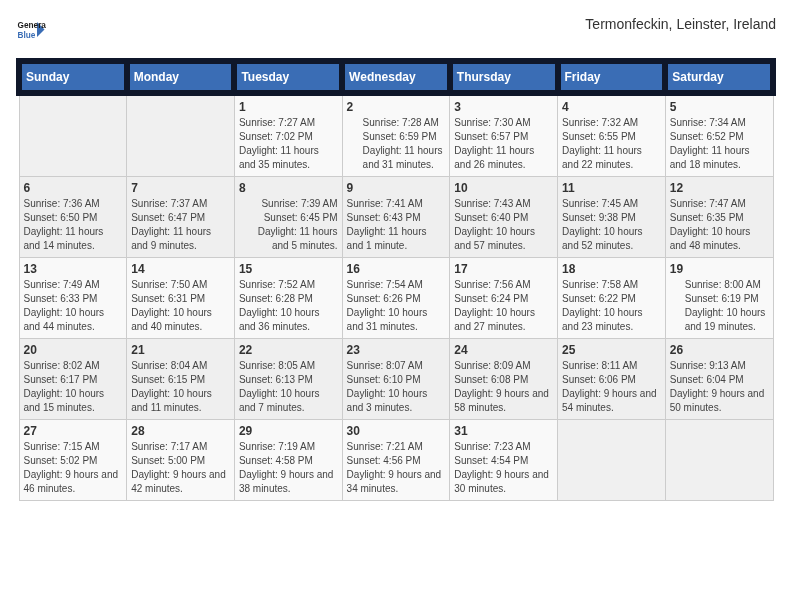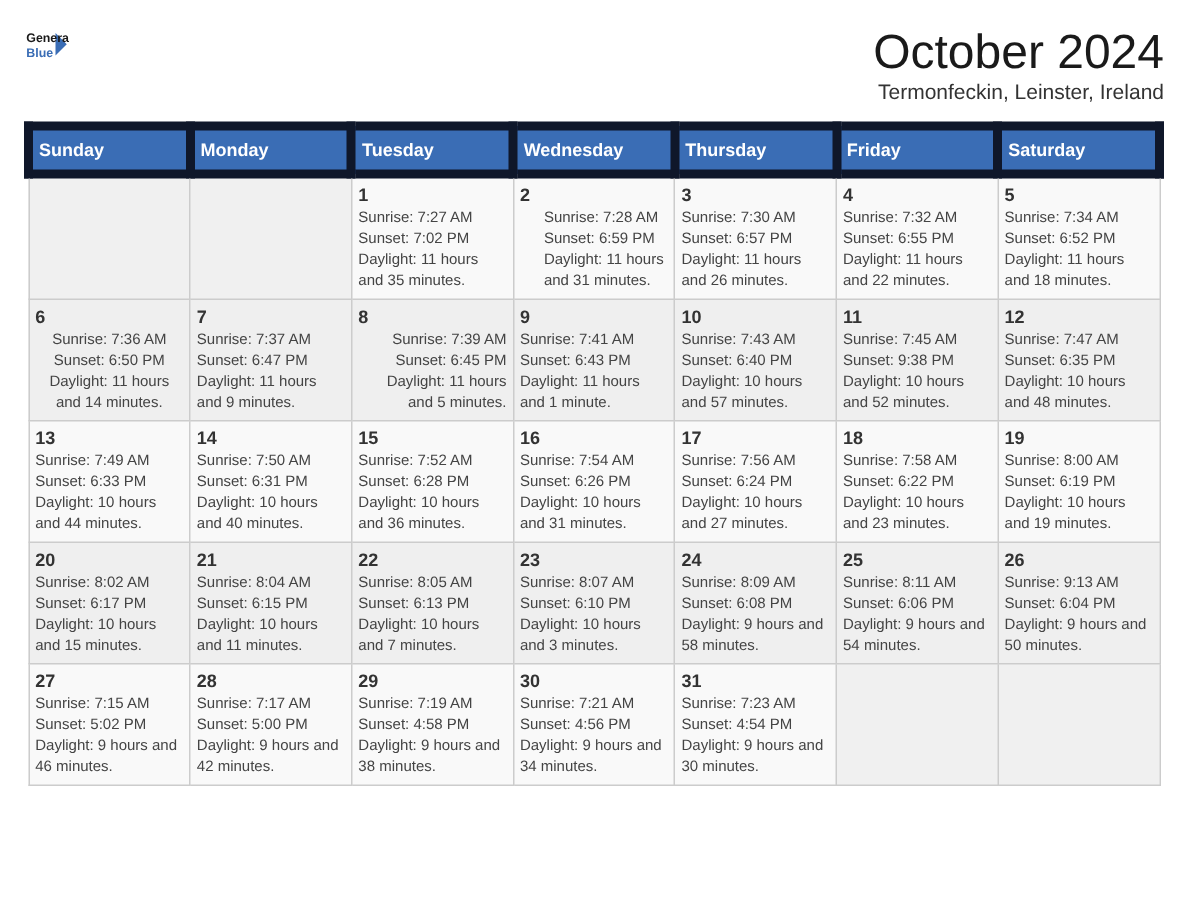--- a/index.html
+++ b/index.html
@@ -87,21 +87,20 @@
 <div class="header-area">
   <div class="logo">
     <svg class="logo-icon" viewBox="0 0 40 40">
       <rect x="0" y="0" width="40" height="40" fill="none"></rect>
       <polygon points="28,8 38,18 28,28" fill="#3a6db5"></polygon>
       <text x="2" y="16" font-size="11" font-weight="bold" fill="#1a1a1a" font-family="Arial">General</text>
       <text x="2" y="29" font-size="11" font-weight="bold" fill="#3a6db5" font-family="Arial">Blue</text>
     </svg>
   </div>
   <div class="title-area">
-    <div class="month-title">October 2024</div>
     <div class="subtitle">Termonfeckin, Leinster, Ireland</div>
   </div>
 </div>
 
 <table>
   <thead>
     <tr id="weekday-header">
         <th>Sunday</th>
         <th>Monday</th>
         <th>Tuesday</th>
@@ -142,21 +141,21 @@
         <td>
           <span class="day-num">5</span>
           <div class="day-info" style="white-space: pre-line;">Sunrise: 7:34 AM
 Sunset: 6:52 PM
 Daylight: 11 hours and 18 minutes.</div>
         </td>
       </tr>
       <tr>
         <td>
           <span class="day-num">6</span>
-          <div class="day-info" style="white-space: pre-line; text-align: center;">Sunrise: 7:36 AM
+          <div class="day-info" style="white-space: pre-line;">Sunrise: 7:36 AM
 Sunset: 6:50 PM
 Daylight: 11 hours and 14 minutes.</div>
         </td>
         <td>
           <span class="day-num">7</span>
           <div class="day-info" style="white-space: pre-line;">Sunrise: 7:37 AM
 Sunset: 6:47 PM
 Daylight: 11 hours and 9 minutes.</div>
         </td>
         <td>
@@ -222,21 +221,21 @@
 Daylight: 10 hours and 27 minutes.</div>
         </td>
         <td>
           <span class="day-num">18</span>
           <div class="day-info" style="white-space: pre-line;">Sunrise: 7:58 AM
 Sunset: 6:22 PM
 Daylight: 10 hours and 23 minutes.</div>
         </td>
         <td>
           <span class="day-num">19</span>
-          <div class="day-info" style="white-space: pre-line;">Sunrise: 8:00 AM
+          <div class="day-info" style="white-space: pre-line; margin-left: 15px;">Sunrise: 8:00 AM
 Sunset: 6:19 PM
 Daylight: 10 hours and 19 minutes.</div>
         </td>
       </tr>
       <tr>
         <td>
           <span class="day-num">20</span>
           <div class="day-info" style="white-space: pre-line;">Sunrise: 8:02 AM
 Sunset: 6:17 PM
 Daylight: 10 hours and 15 minutes.</div>

